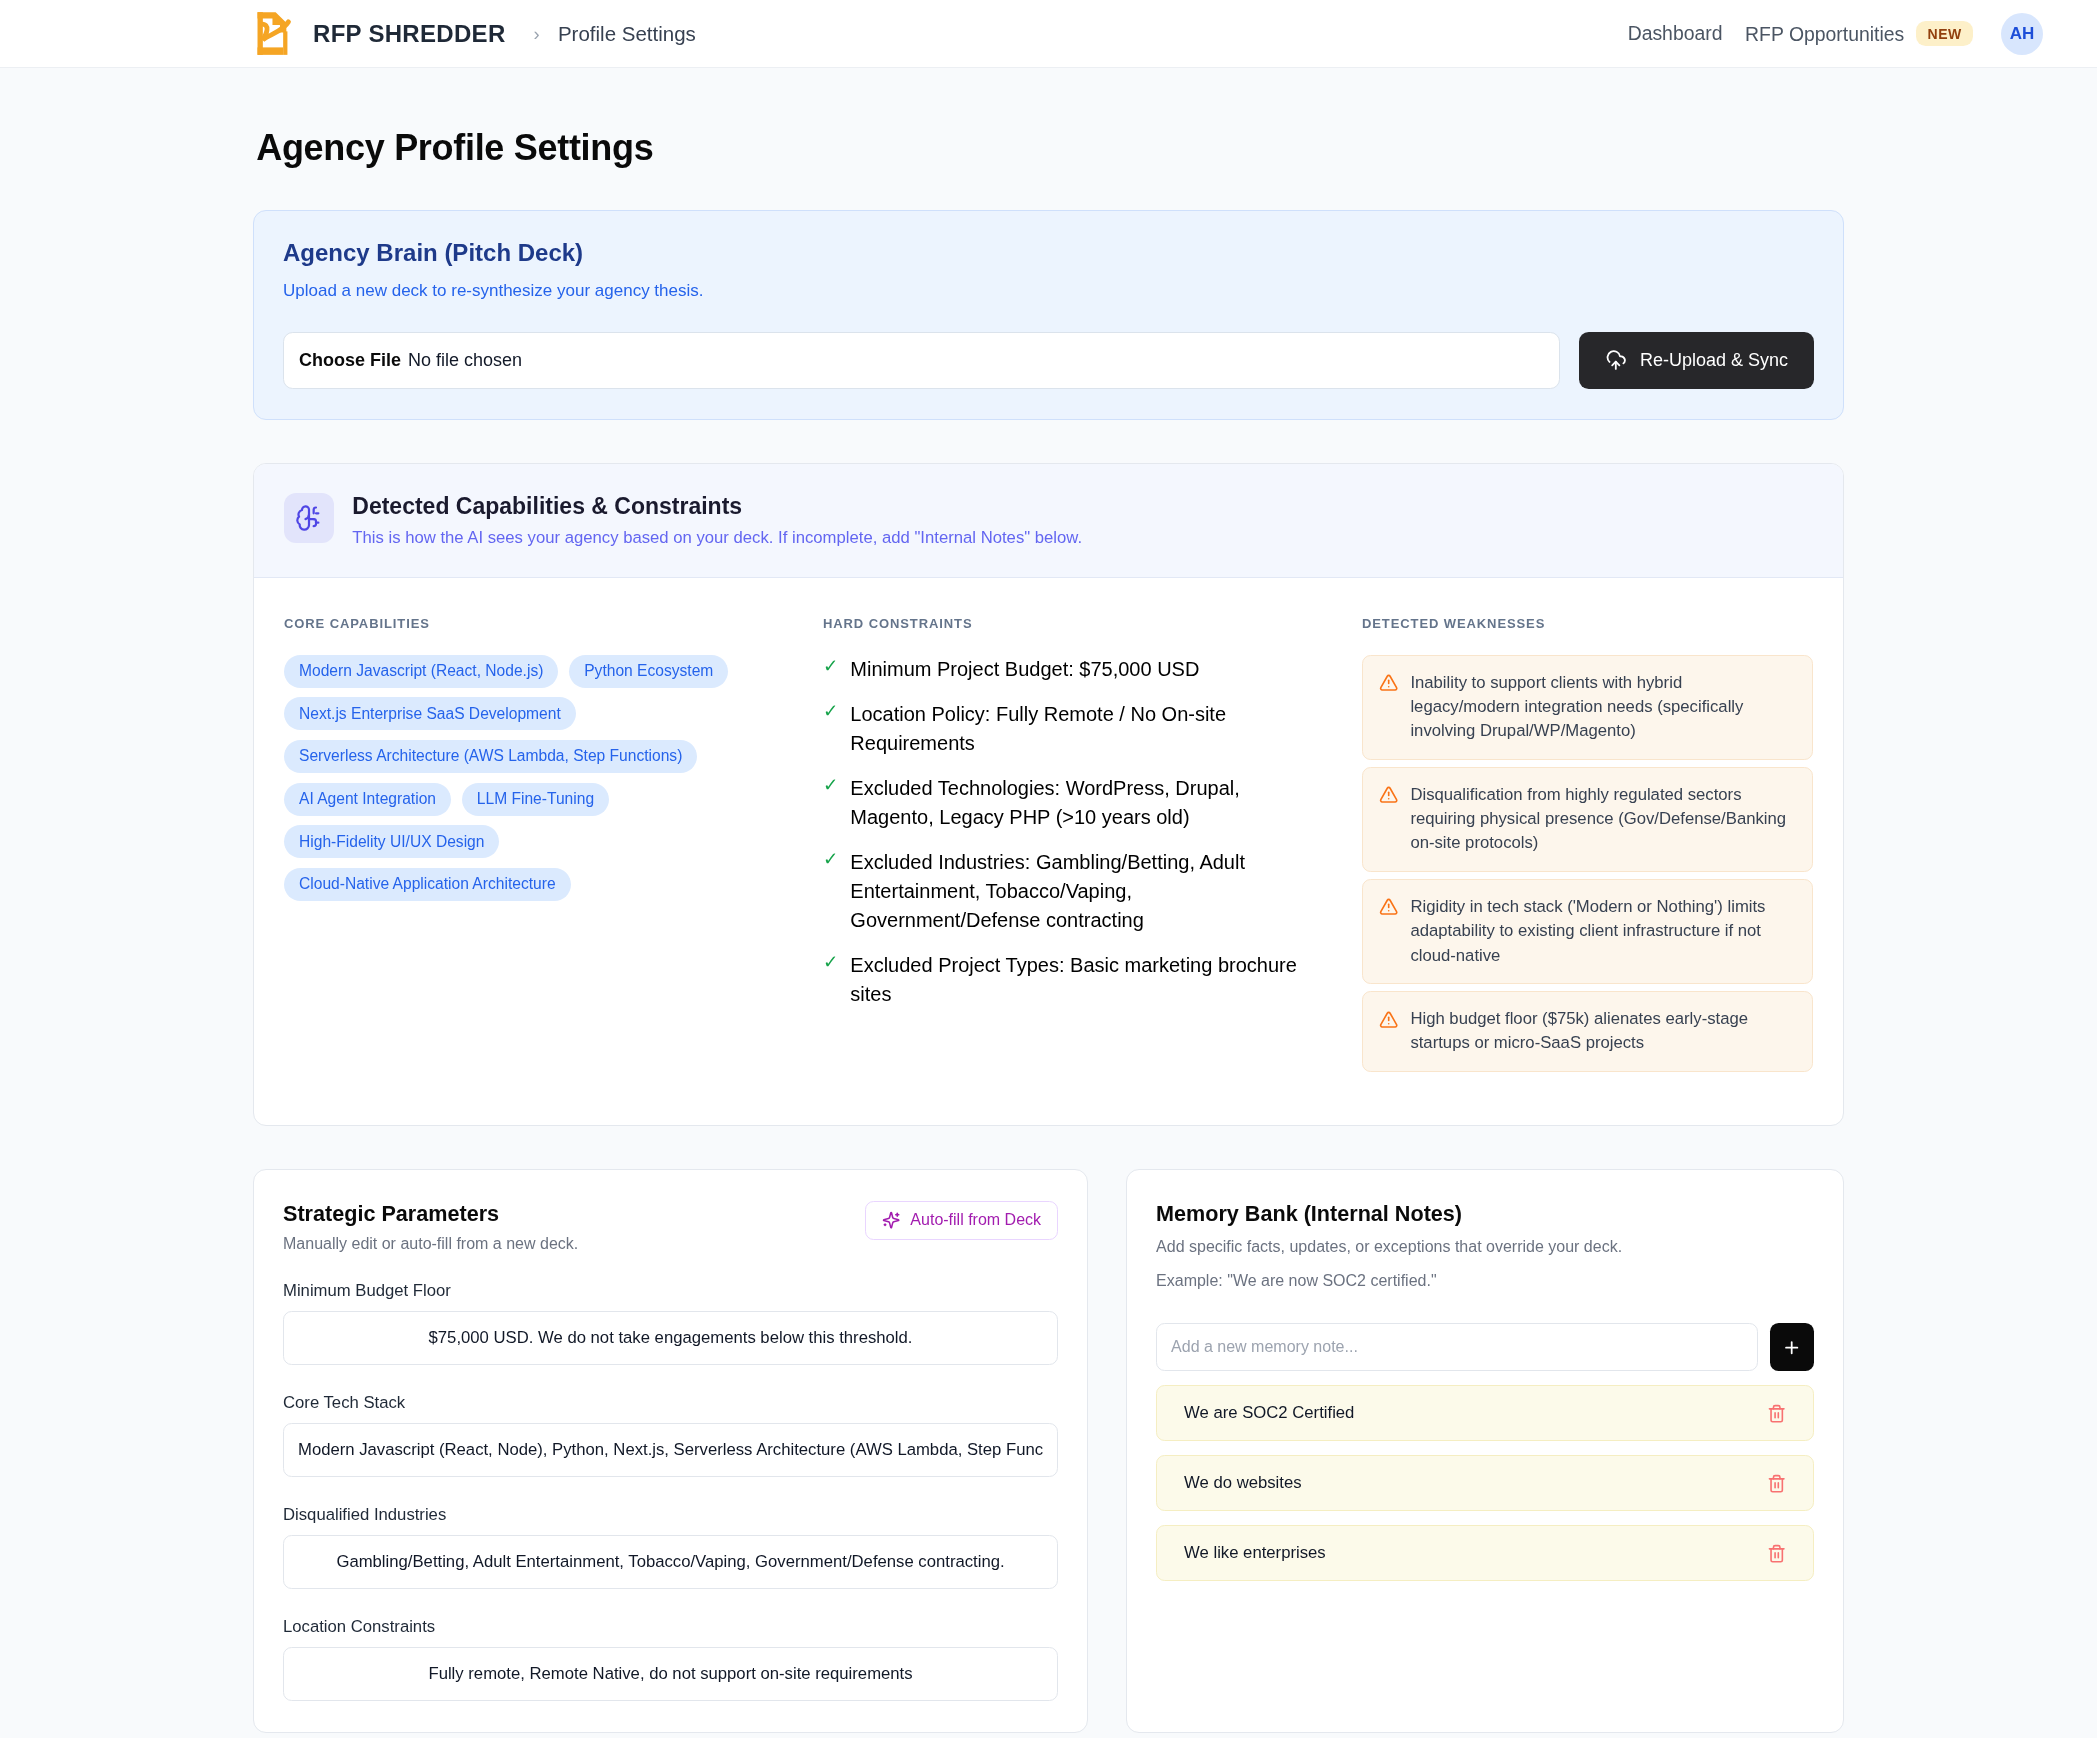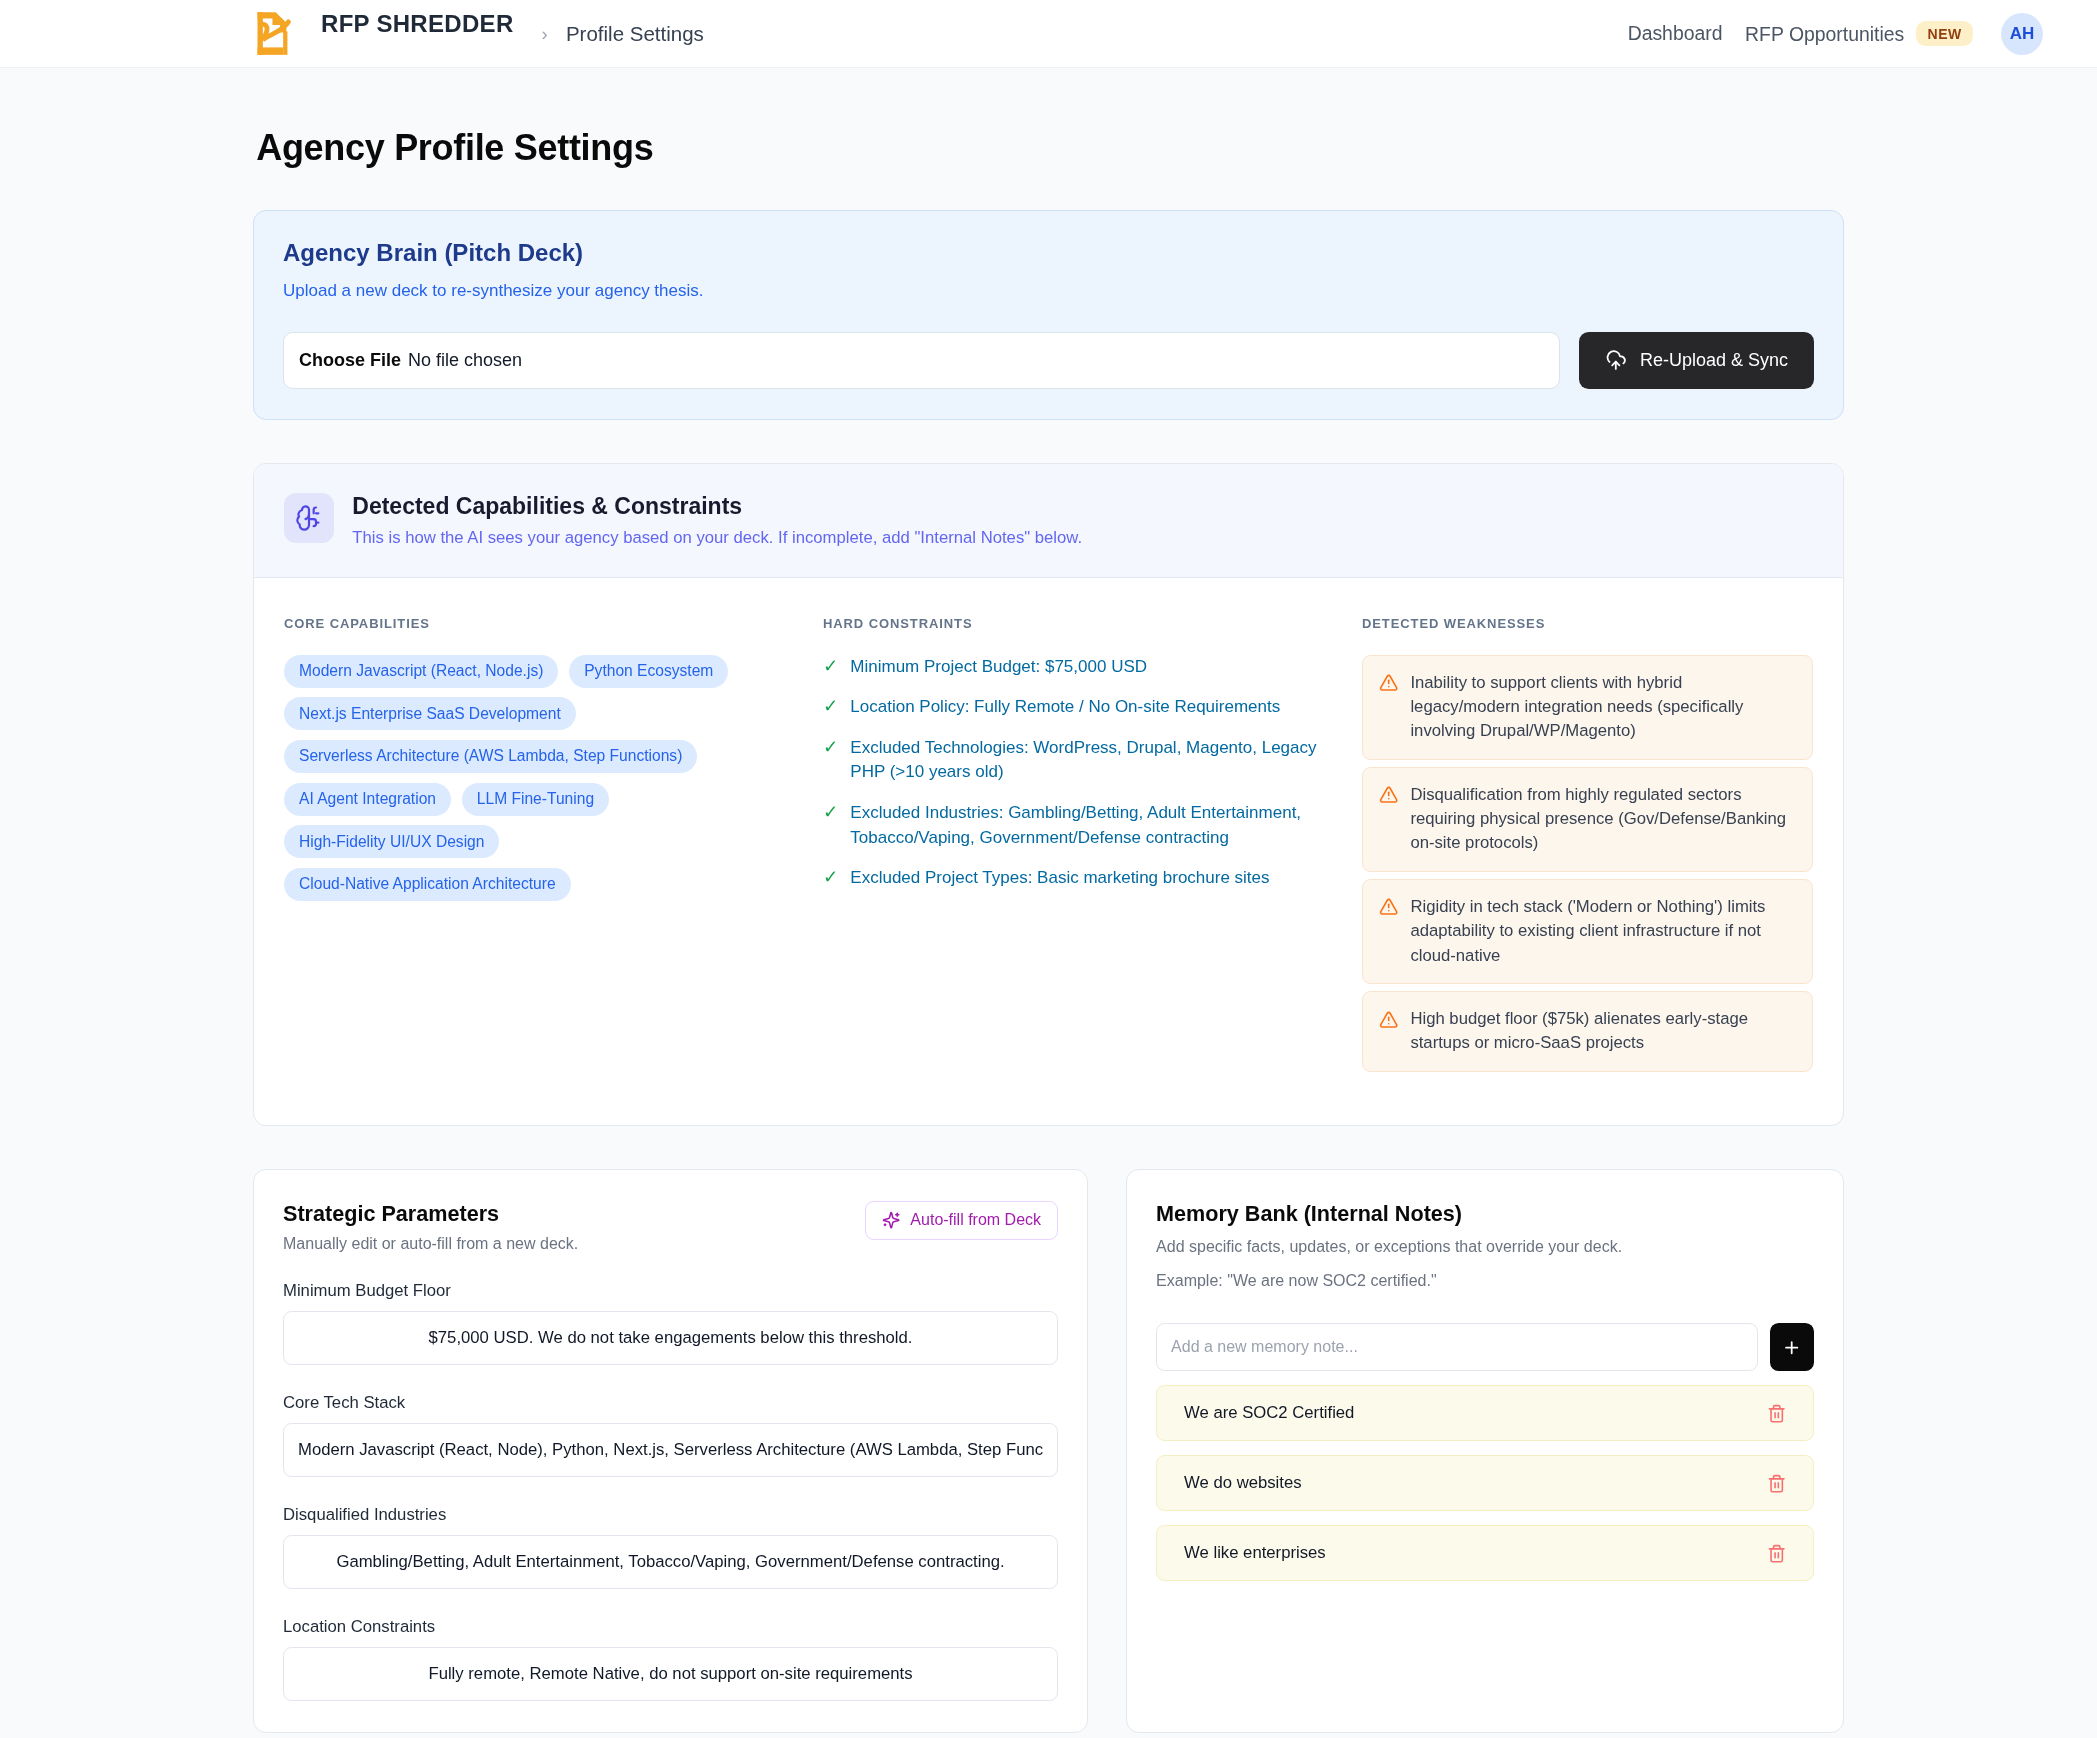--- a/index.html
+++ b/index.html
@@ -13,21 +13,21 @@
 
   
   .topnav {
     height: 68px;
     background: #ffffff;
     border-bottom: 1.1px solid #eceff3;
     display: flex;
     align-items: center;
     padding: 0 54px 0 253px;
   }
-  .brand { display: flex; gap: 28px; }
+  .brand { display: flex; align-items: center; gap: 20px; }
   .logo-mark { width: 40px; height: 47px; flex: 0 0 auto; }
   .brand-name {
     font-size: 24px;
     font-weight: bold;
     letter-spacing: 0.3px;
     color: #1f2937;
   }
   .crumb-sep {
     color: #9aa3af;
     font-size: 18.3px;
@@ -168,22 +168,22 @@
     margin-bottom: 16px;
     align-items: flex-start;
   }
   .check {
     color: #16a34a;
     font-size: 18.3px;
     line-height: 1.25;
     flex: 0 0 auto;
   }
   .constraint-text {
-    font-size: 17px;
-    color: #0369a1;
+    font-size: 20px;
+    color: #000000;
     line-height: 1.45;
   }
   .weak {
     background: #fdf6ec;
     border: 1.1px solid #f9e5cc;
     border-radius: 8.6px;
     padding: 15px 16px;
     margin-bottom: 7px;
     display: flex; gap: 12px;
     align-items: flex-start;

